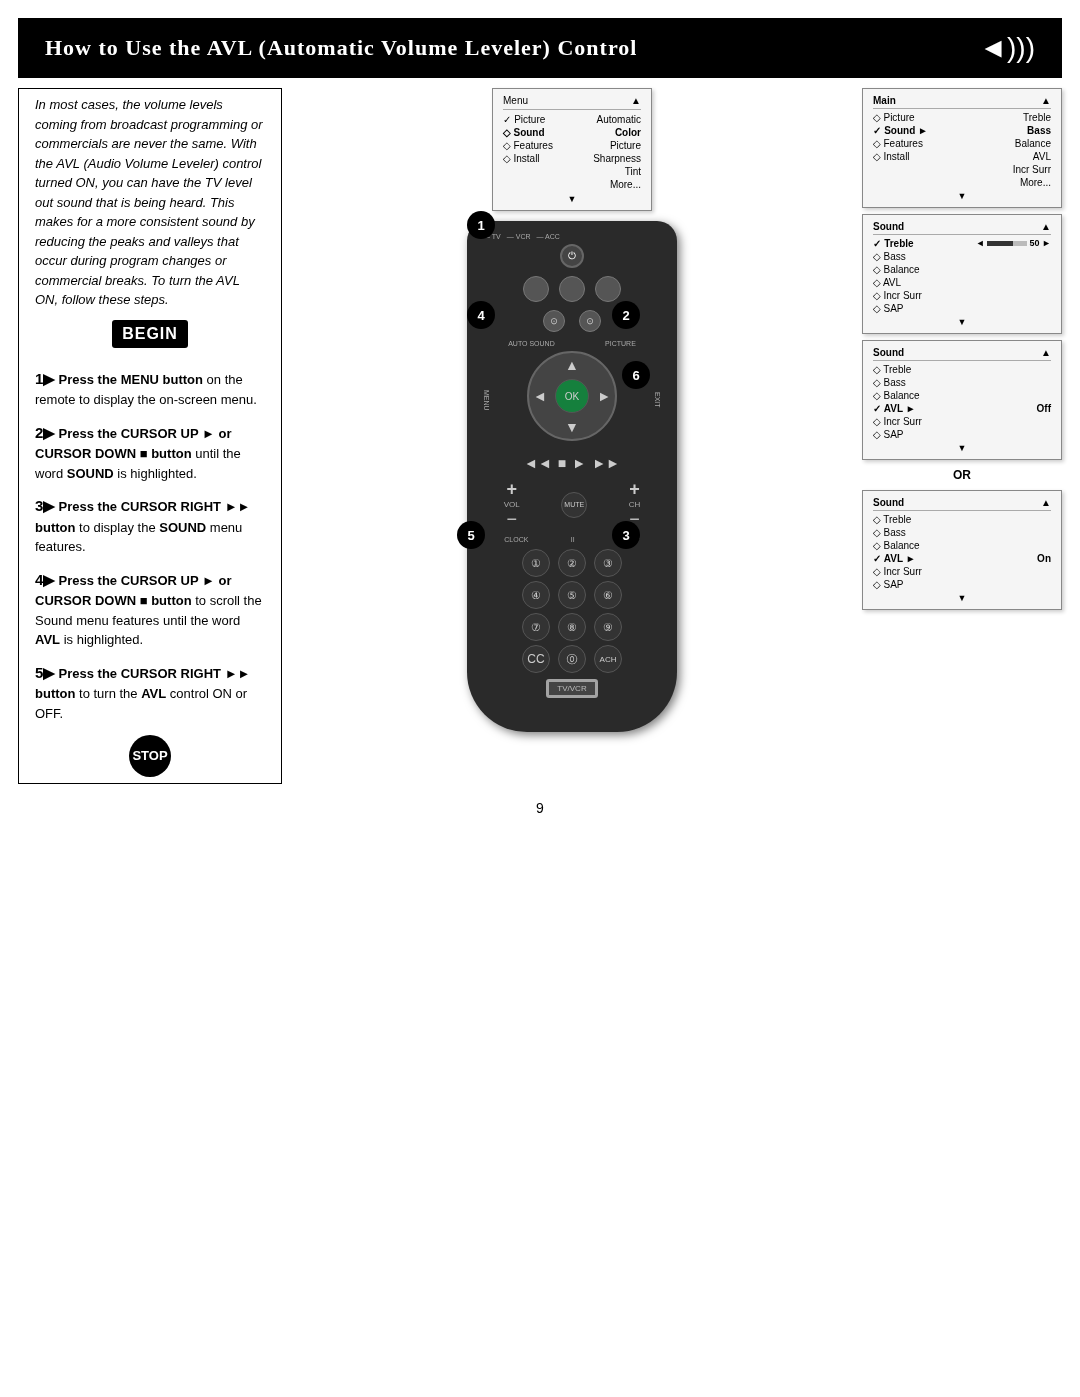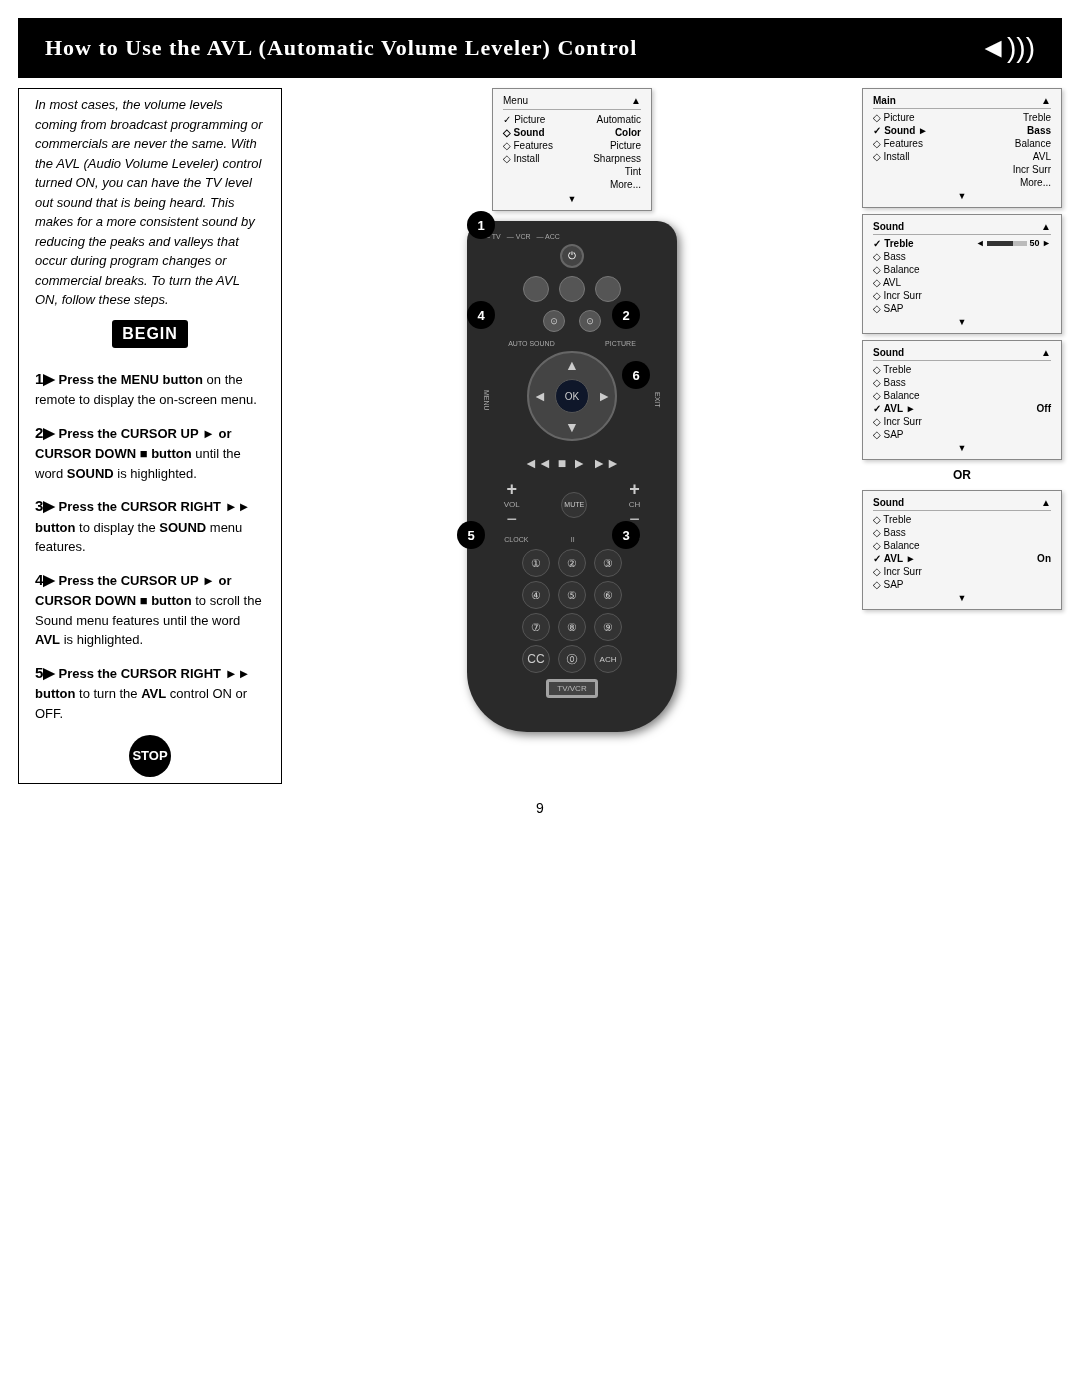--- a/index.html
+++ b/index.html
@@ -224,21 +224,21 @@
       background: #444;
       border: 2px solid #666;
       position: relative;
       display: flex;
       align-items: center;
       justify-content: center;
     }
     .dpad-center {
       width: 34px;
       height: 34px;
-      background: #0f172a;
+      background: #15803d;
       border-radius: 50%;
       border: 1px solid #555;
       display: flex;
       align-items: center;
       justify-content: center;
       position: relative;
       z-index: 2;
     }
     .dpad-arrow {
       position: absolute;

